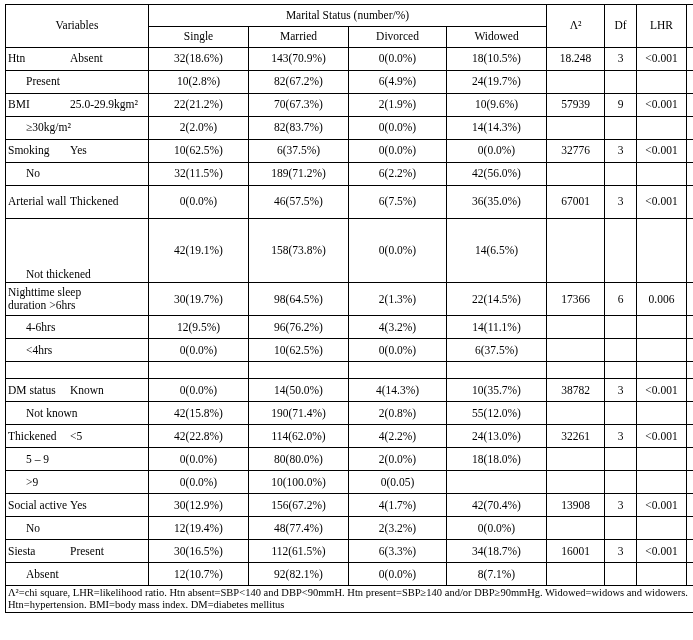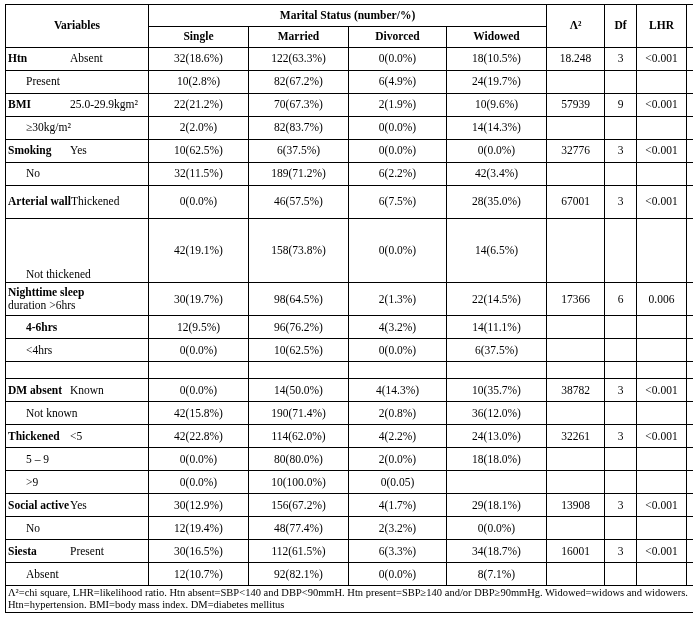--- a/index.html
+++ b/index.html
@@ -26,33 +26,32 @@
     table-layout: fixed;
     font-size: 11.5px;
   }
   table.stats td, table.stats th {
     border: 1px solid #000000;
     padding: 1px 2px;
     vertical-align: middle;
     line-height: 1.15;
   }
   th {
-    font-weight: bold;
+    font-weight: normal;
     text-align: center;
   }
   .c { text-align: center; }
   .l { text-align: left; }
   .rowlabel {
     padding-left: 3px;
     white-space: nowrap;
   }
   .lbl-main {
     display: inline-block;
     min-width: 62px;
-    font-weight: bold;
   }
   .lbl-sub {
     display: inline-block;
   }
   .h-row1 th {
     height: 19px;
   }
   .h-row2 th {
     height: 18px;
   }
@@ -104,21 +103,21 @@
         <th class="c">Single</th>
         <th class="c">Married</th>
         <th class="c">Divorced</th>
         <th class="c">Widowed</th>
       </tr>
     </thead>
     <tbody>
         <tr class="data">
           <td class="rowlabel l"><span class="lbl-main">Htn</span><span class="lbl-sub">Absent</span></td>
           <td class="c">32(18.6%)</td>
-          <td class="c">122(63.3%)</td>
+          <td class="c">143(70.9%)</td>
           <td class="c">0(0.0%)</td>
           <td class="c">18(10.5%)</td>
           <td class="c">18.248</td>
           <td class="c">3</td>
           <td class="c">&lt;0.001</td>
           <td class="c">&lt;0.001</td>
         </tr>
         <tr class="data">
           <td class="rowlabel l"><span class="lbl-sub" style="padding-left: 18px;">Present</span></td>
           <td class="c">10(2.8%)</td>
@@ -161,32 +160,32 @@
           <td class="c">32776</td>
           <td class="c">3</td>
           <td class="c">&lt;0.001</td>
           <td class="c">&lt;0.001</td>
         </tr>
         <tr class="data">
           <td class="rowlabel l"><span class="lbl-sub" style="padding-left: 18px;">No</span></td>
           <td class="c">32(11.5%)</td>
           <td class="c">189(71.2%)</td>
           <td class="c">6(2.2%)</td>
-          <td class="c">42(3.4%)</td>
+          <td class="c">42(56.0%)</td>
           <td class="c"></td>
           <td class="c"></td>
           <td class="c"></td>
           <td class="c"></td>
         </tr>
         <tr class="data tall">
           <td class="rowlabel l" style="white-space: normal; margin-left: 44px;"><span class="lbl-main">Arterial wall</span><span class="lbl-sub">Thickened</span></td>
           <td class="c">0(0.0%)</td>
           <td class="c">46(57.5%)</td>
           <td class="c">6(7.5%)</td>
-          <td class="c">28(35.0%)</td>
+          <td class="c">36(35.0%)</td>
           <td class="c">67001</td>
           <td class="c">3</td>
           <td class="c">&lt;0.001</td>
           <td class="c">&lt;0.001</td>
         </tr>
         <tr class="data">
           <td class="rowlabel l"><span class="lbl-sub" style="padding-left: 18px; margin-top: 48px;">Not thickened</span></td>
           <td class="c">42(19.1%)</td>
           <td class="c">158(73.8%)</td>
           <td class="c">0(0.0%)</td>
@@ -201,21 +200,21 @@
           <td class="c">30(19.7%)</td>
           <td class="c">98(64.5%)</td>
           <td class="c">2(1.3%)</td>
           <td class="c">22(14.5%)</td>
           <td class="c">17366</td>
           <td class="c">6</td>
           <td class="c">0.006</td>
           <td class="c">0.008</td>
         </tr>
         <tr class="data">
-          <td class="rowlabel l"><span class="lbl-sub" style="padding-left: 18px; font-weight: bold;">4-6hrs</span></td>
+          <td class="rowlabel l"><span class="lbl-sub" style="padding-left: 18px;">4-6hrs</span></td>
           <td class="c">12(9.5%)</td>
           <td class="c">96(76.2%)</td>
           <td class="c">4(3.2%)</td>
           <td class="c">14(11.1%)</td>
           <td class="c"></td>
           <td class="c"></td>
           <td class="c"></td>
           <td class="c"></td>
         </tr>
         <tr class="data">
@@ -234,36 +233,36 @@
           <td class="c"></td>
           <td class="c"></td>
           <td class="c"></td>
           <td class="c"></td>
           <td class="c"></td>
           <td class="c"></td>
           <td class="c"></td>
           <td class="c"></td>
         </tr>
         <tr class="data">
-          <td class="rowlabel l"><span class="lbl-main">DM absent</span><span class="lbl-sub">Known</span></td>
+          <td class="rowlabel l"><span class="lbl-main">DM status</span><span class="lbl-sub">Known</span></td>
           <td class="c">0(0.0%)</td>
           <td class="c">14(50.0%)</td>
           <td class="c">4(14.3%)</td>
           <td class="c">10(35.7%)</td>
           <td class="c">38782</td>
           <td class="c">3</td>
           <td class="c">&lt;0.001</td>
           <td class="c">&lt;0.001</td>
         </tr>
         <tr class="data">
           <td class="rowlabel l"><span class="lbl-sub" style="padding-left: 18px;">Not known</span></td>
           <td class="c">42(15.8%)</td>
           <td class="c">190(71.4%)</td>
           <td class="c">2(0.8%)</td>
-          <td class="c">36(12.0%)</td>
+          <td class="c">55(12.0%)</td>
           <td class="c"></td>
           <td class="c"></td>
           <td class="c"></td>
           <td class="c"></td>
         </tr>
         <tr class="data">
           <td class="rowlabel l"><span class="lbl-main">Thickened</span><span class="lbl-sub">&lt;5</span></td>
           <td class="c">42(22.8%)</td>
           <td class="c">114(62.0%)</td>
           <td class="c">4(2.2%)</td>
@@ -293,21 +292,21 @@
           <td class="c"></td>
           <td class="c"></td>
           <td class="c"></td>
           <td class="c"></td>
         </tr>
         <tr class="data">
           <td class="rowlabel l"><span class="lbl-main">Social active</span><span class="lbl-sub">Yes</span></td>
           <td class="c">30(12.9%)</td>
           <td class="c">156(67.2%)</td>
           <td class="c">4(1.7%)</td>
-          <td class="c">29(18.1%)</td>
+          <td class="c">42(70.4%)</td>
           <td class="c">13908</td>
           <td class="c">3</td>
           <td class="c">&lt;0.001</td>
           <td class="c">0.003</td>
         </tr>
         <tr class="data">
           <td class="rowlabel l"><span class="lbl-sub" style="padding-left: 18px;">No</span></td>
           <td class="c">12(19.4%)</td>
           <td class="c">48(77.4%)</td>
           <td class="c">2(3.2%)</td>

